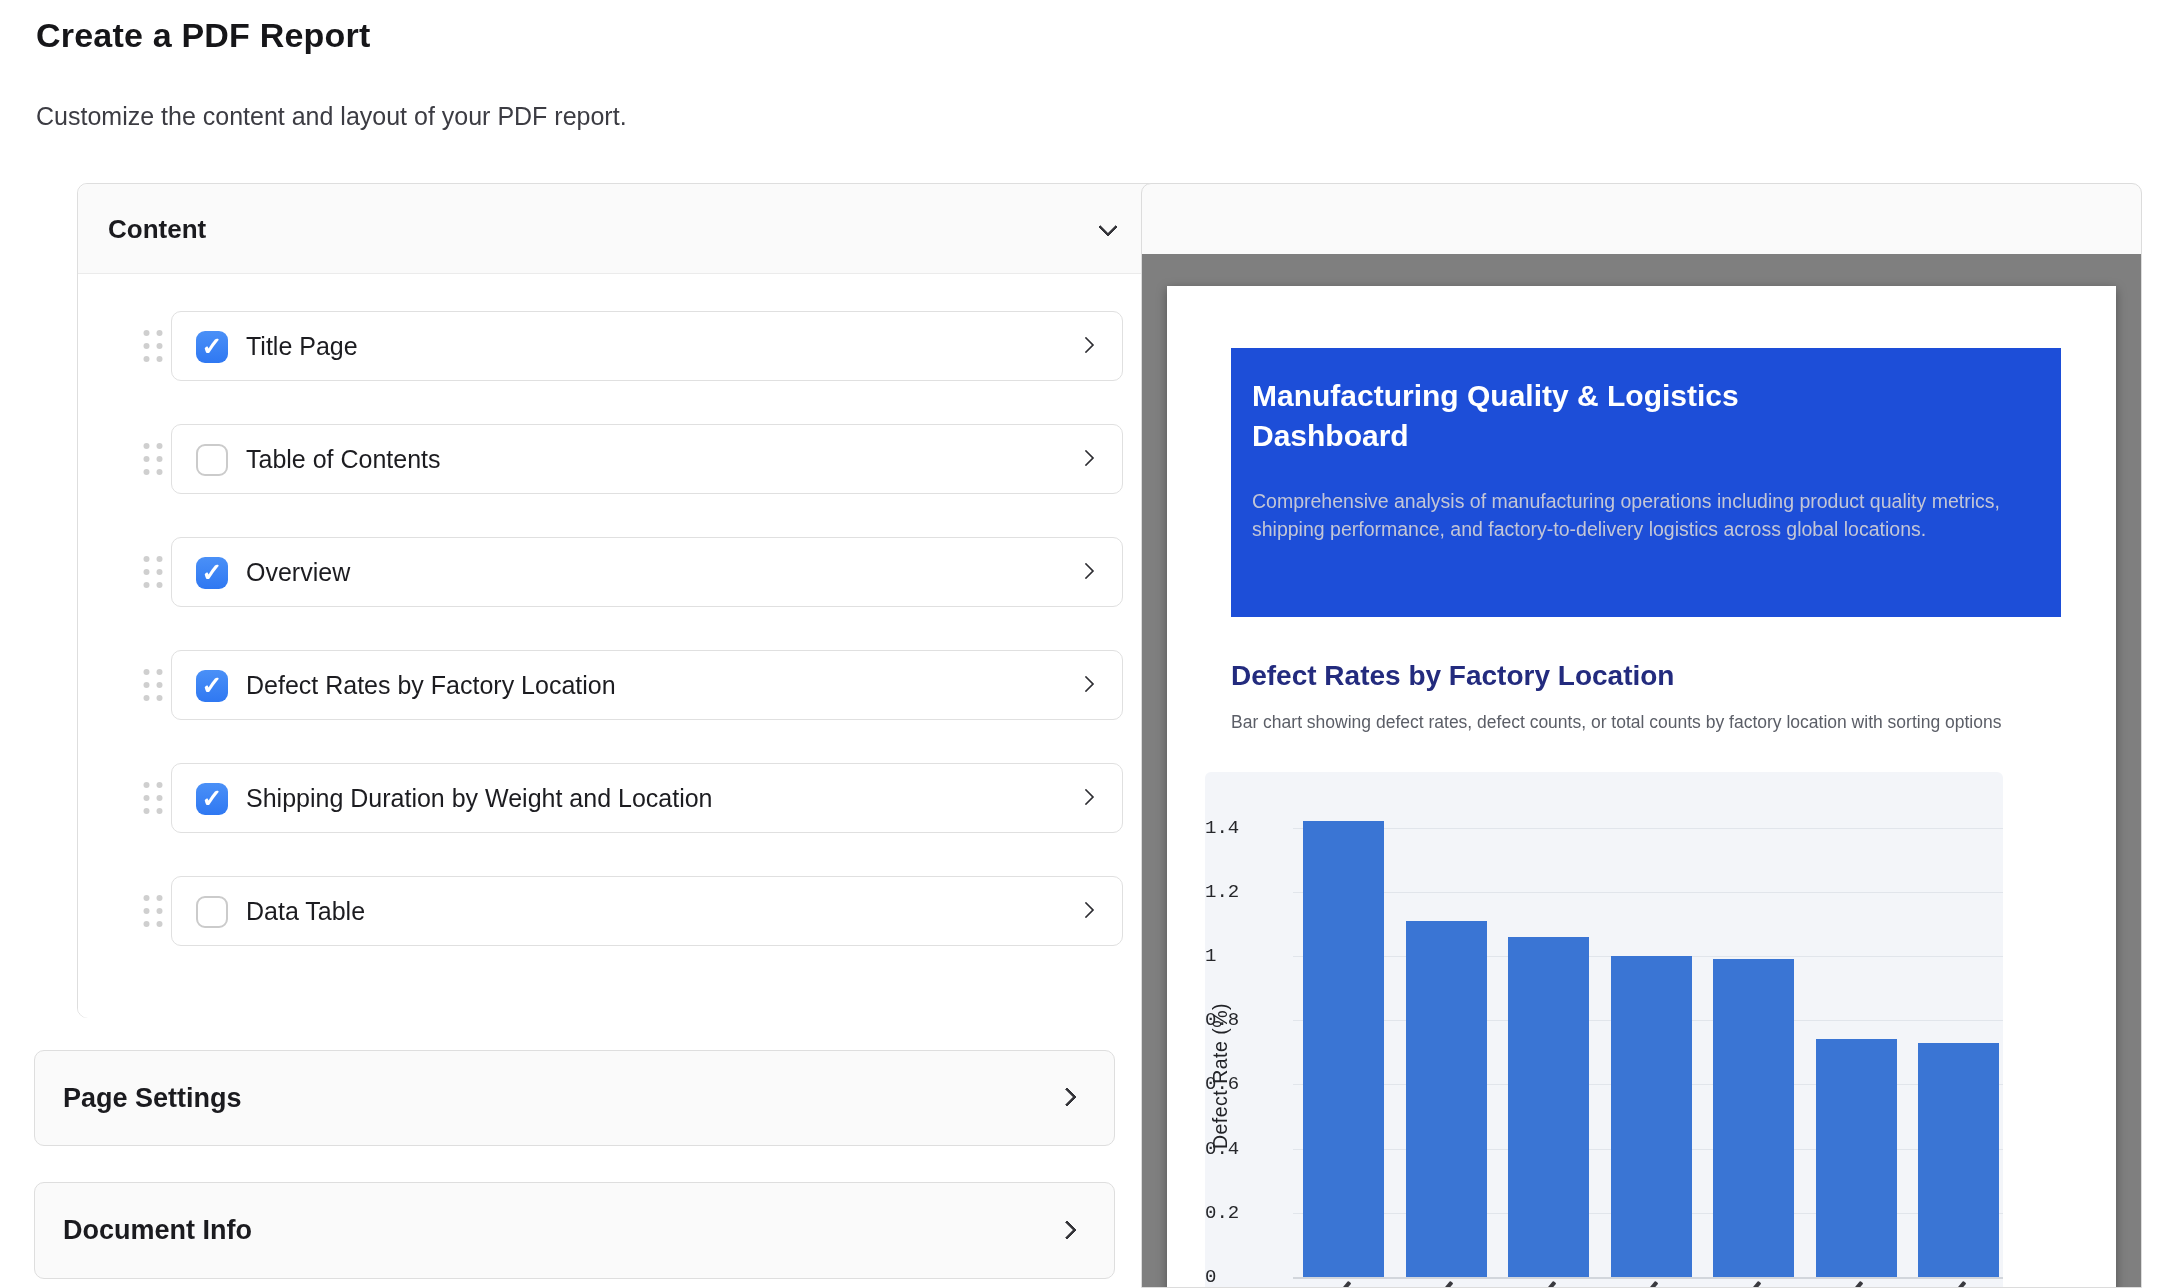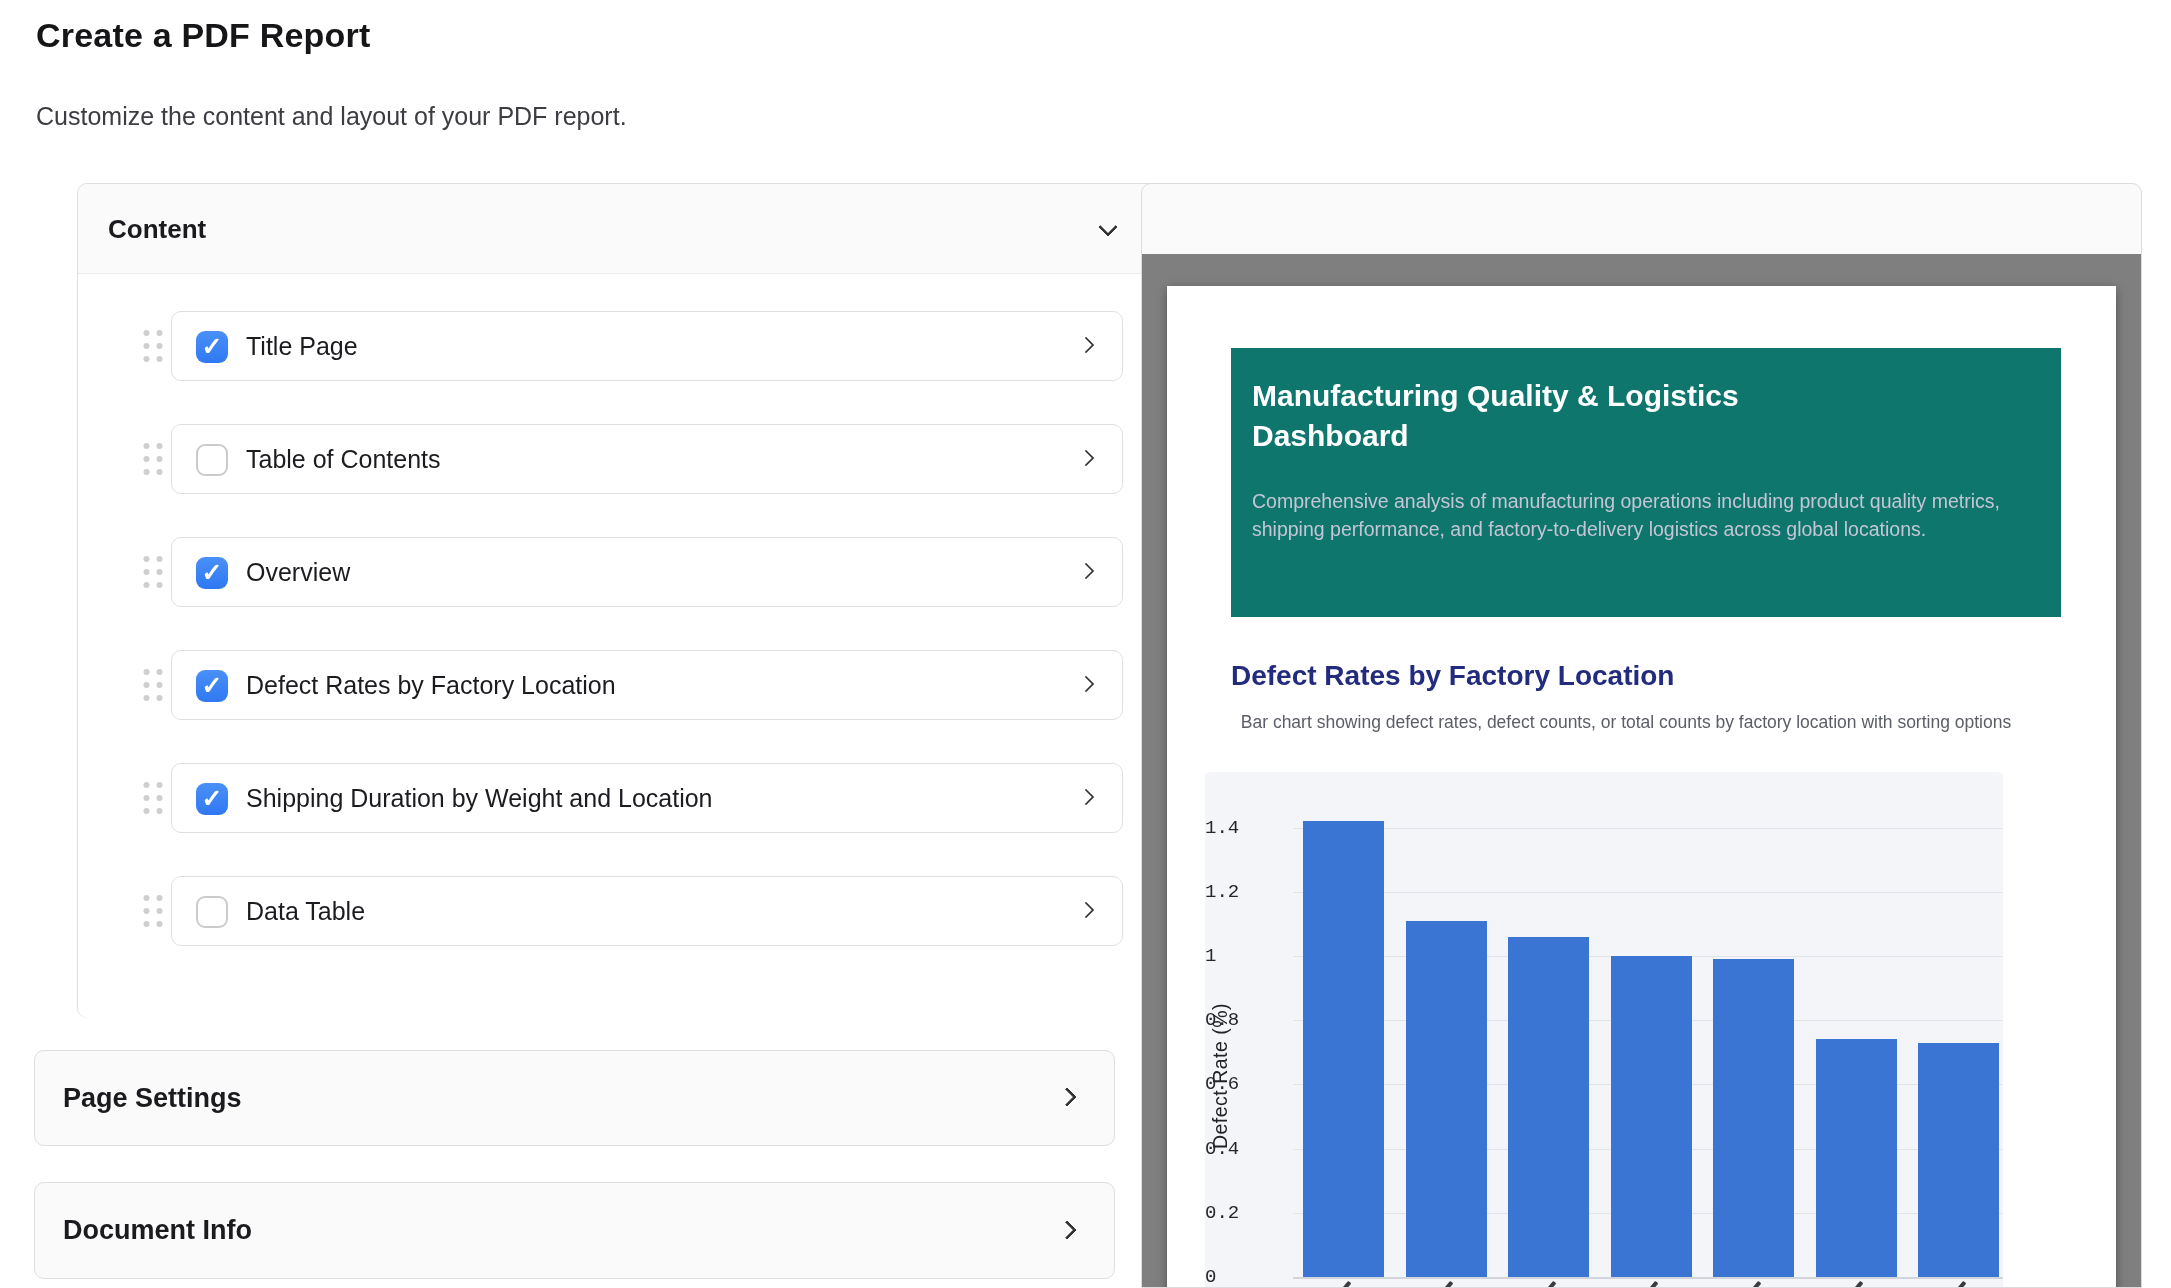--- a/index.html
+++ b/index.html
@@ -75,21 +75,21 @@
     background:#ffffff; box-shadow:0 3px 10px rgba(0,0,0,.35);
   }
   .hero {
     position:absolute; left:64px; top:62px; width:830px; height:269px;
     padding:28px 24px 0 21px;
   }
   .hero-title { color:#ffffff; font-size:30px; font-weight:700; line-height:1.32; max-width:580px; }
   .hero-sub { margin-top:33px; color:#c3c6d6; font-size:19.5px; line-height:1.42; max-width:760px; }
 
   .sec-title { position:absolute; left:64px; top:374px; font-size:28px; font-weight:700; }
-  .sec-sub { position:absolute; left:64px; top:424px; width:790px; font-size:17.5px; line-height:1.45; color:#5b5e67;text-align:center; }
+  .sec-sub { position:absolute; left:64px; top:424px; width:790px; font-size:17.5px; line-height:1.45; color:#5b5e67; }
 
   .chart { position:absolute; left:38px; top:486px; width:798px; height:700px; border-radius:6px 6px 0 0; overflow:hidden; }
   .gridline { position:absolute; left:88px; right:0; height:1px; }
   .axisline { position:absolute; left:88px; right:0; height:2px; }
   .ytick { position:absolute; left:0; width:84px; height:26px; line-height:26px;
     text-align:left; font-size:19px; color:#26272b;font-family:Liberation Mono, monospace; }
   .bar { position:absolute; width:81px; }
   .ylab { position:absolute; left:-134px; top:292px; width:300px; height:24px;
     transform:rotate(-90deg); text-align:center; font-size:19.5px; color:#222327; letter-spacing:.5px; }
   .stub { position:absolute; top:508px; width:4px; height:18px; background:#3a3a3f;
@@ -206,21 +206,21 @@
 </div>
 
 <div class="flat-card" id="document-info">
   <span class="label">Document Info</span>
   <span class="chev right"></span>
 </div>
 
 <div id="preview-panel">
   <div class="backdrop">
     <div class="pdf-page">
-      <div class="hero" id="hero" style="background: #0f766e;">
+      <div class="hero" id="hero" style="background: #1d4ed8;">
         <div class="hero-title">Manufacturing Quality &amp; Logistics Dashboard</div>
         <div class="hero-sub">Comprehensive analysis of manufacturing operations including product quality metrics, shipping performance, and factory-to-delivery logistics across global locations.</div>
       </div>
       <div class="sec-title" id="sec-title" style="color: rgb(35, 43, 126);">Defect Rates by Factory Location</div>
       <div class="sec-sub">Bar chart showing defect rates, defect counts, or total counts by factory location with sorting options</div>
       <div class="chart" id="chart" style="background: rgb(243, 245, 249);">
         <div class="ylab">Defect Rate (%)</div>
       <div class="axisline" style="top: 505px; background: rgb(210, 214, 220);"></div>
           <div class="ytick" style="top: 492px;">0</div>
           <div class="gridline" style="top: 440.8px; background: rgb(225, 229, 235);"></div>

